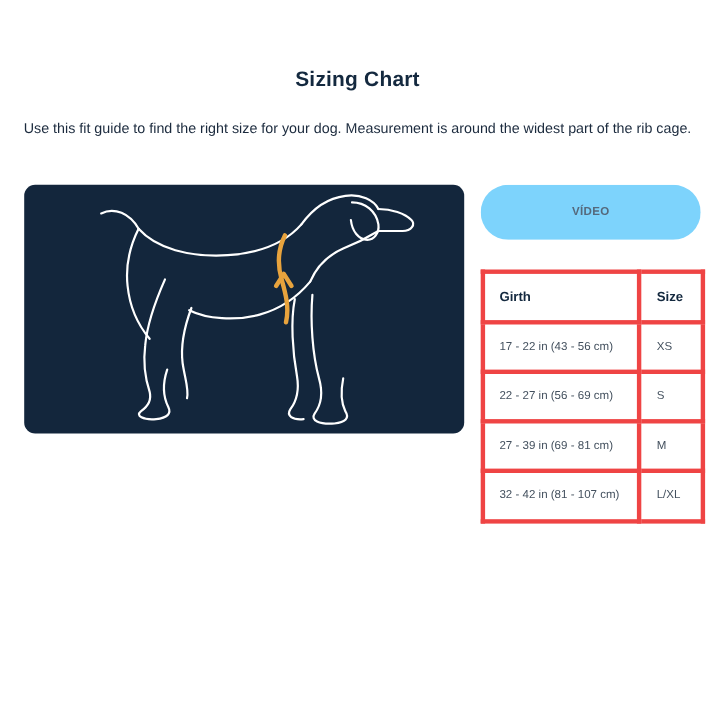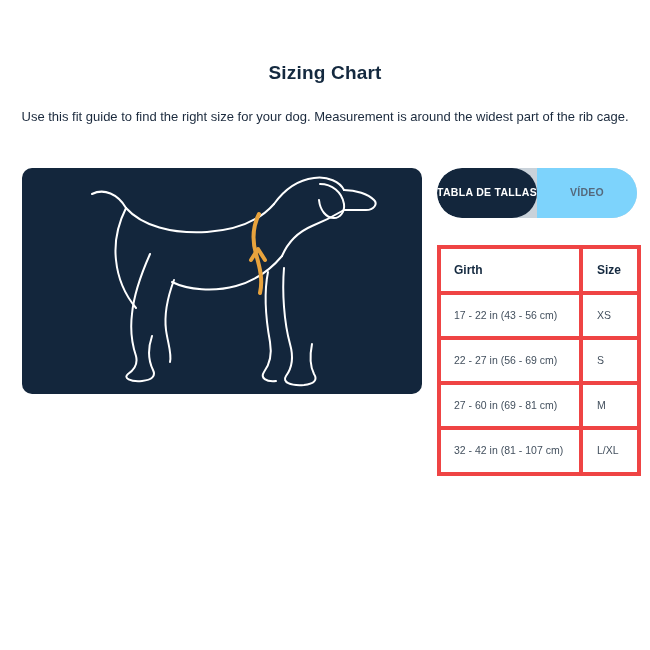--- a/index.html
+++ b/index.html
@@ -166,21 +166,20 @@
         <g fill="none" stroke="#e8a33d" stroke-width="4" stroke-linecap="round" stroke-linejoin="round">
           <path d="M237 46 C 231 58, 230 72, 234 86 C 238 100, 241 112, 238 125"></path>
           <path d="M229 92 l 7 -11 l 7 11"></path>
         </g>
       </svg>
     </div>
 
     <div class="right-col">
 
       <div class="tabs">
-        <div class="tab active">TABLA DE TALLAS</div>
         <div class="tab inactive">VÍDEO</div>
       </div>
 
       <table class="table">
         <colgroup>
           <col class="col-girth">
           <col class="col-size">
         </colgroup>
         <thead>
           <tr>
@@ -191,21 +190,21 @@
         <tbody>
           <tr>
             <td>17 - 22 in (43 - 56 cm)</td>
             <td class="size-cell">XS</td>
           </tr>
           <tr>
             <td>22 - 27 in (56 - 69 cm)</td>
             <td class="size-cell">S</td>
           </tr>
           <tr>
-            <td>27 - 60 in (69 - 81 cm)</td>
+            <td>27 - 39 in (69 - 81 cm)</td>
             <td class="size-cell">M</td>
           </tr>
           <tr>
             <td>32 - 42 in (81 - 107 cm)</td>
             <td class="size-cell">L/XL</td>
           </tr>
         </tbody>
       </table>
 
     </div>

